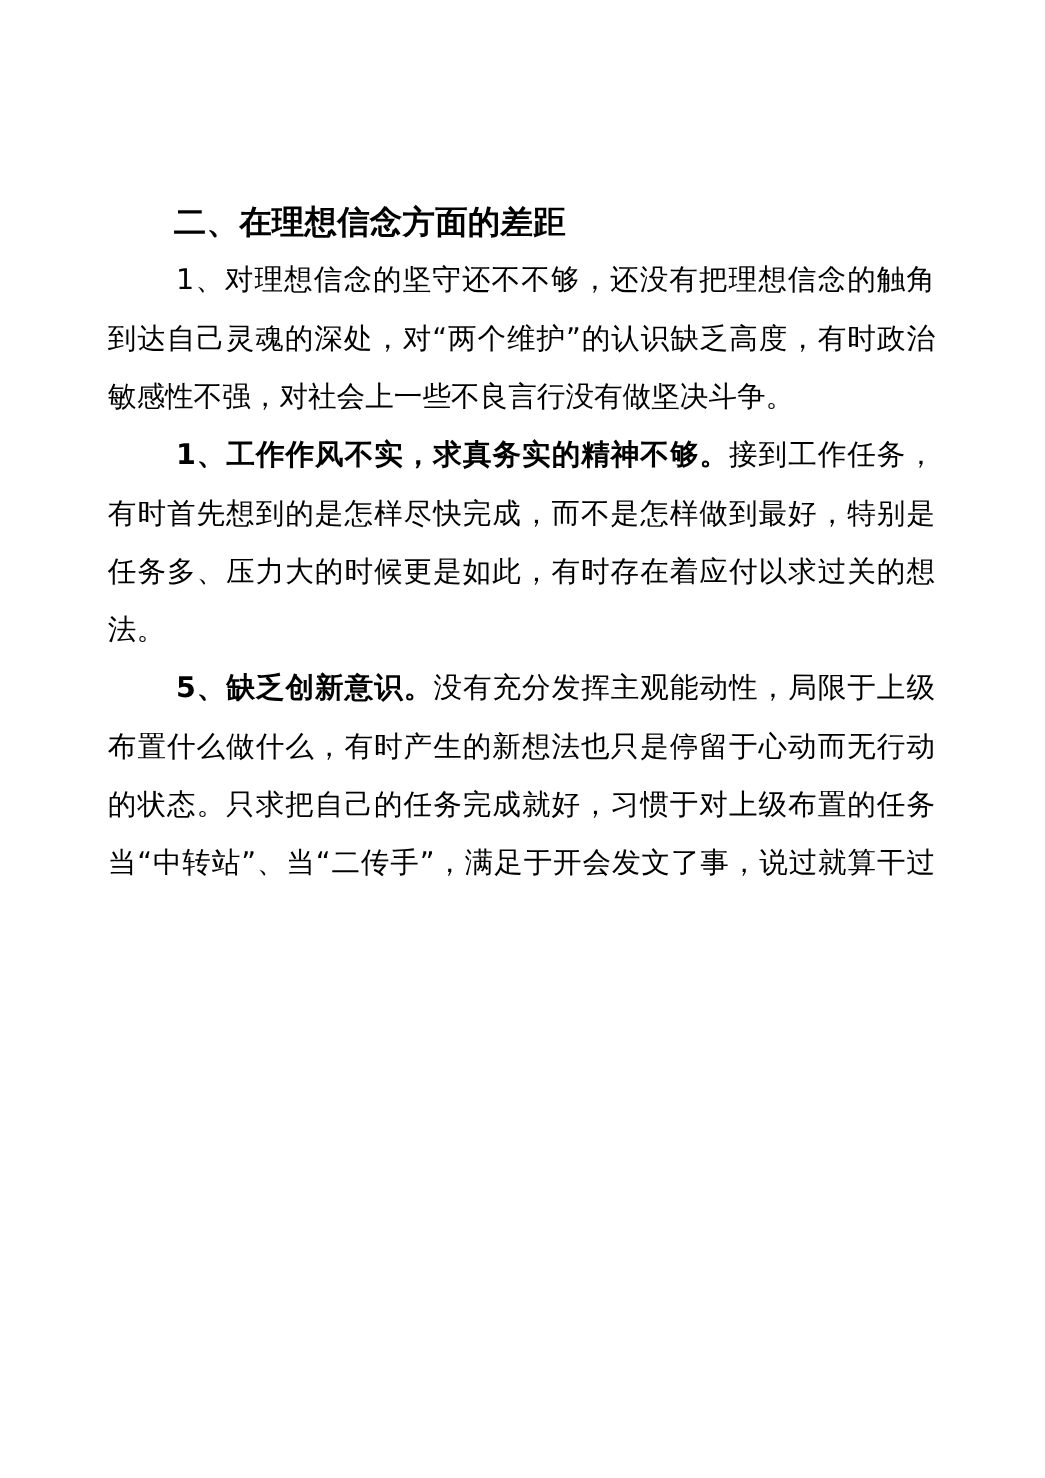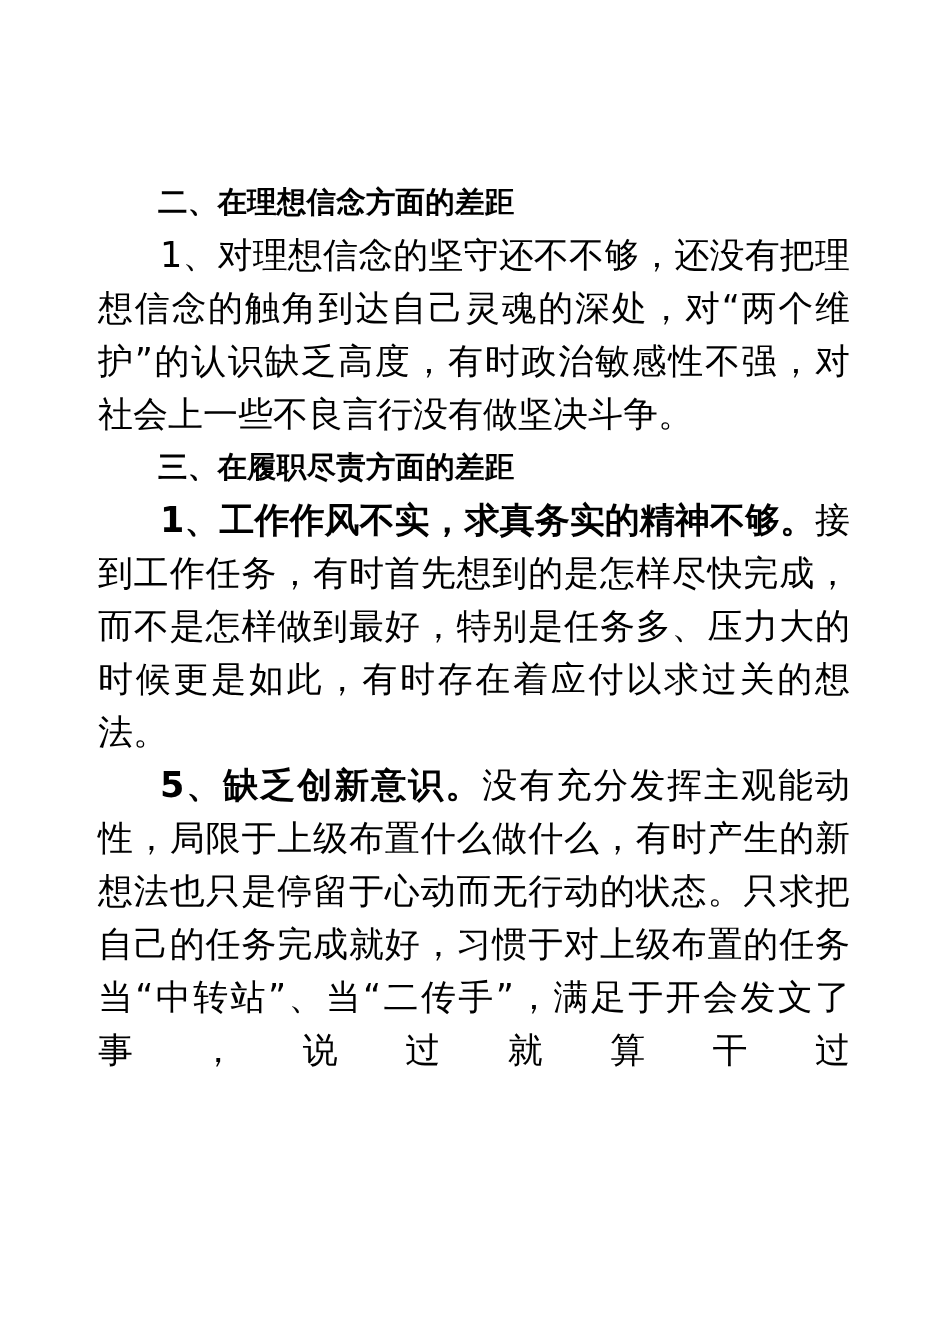--- a/index.html
+++ b/index.html
@@ -36,21 +36,21 @@
     font-size: 29.5px;
     font-weight: 700;
     line-height: 53px;
     text-indent: 60px;
     letter-spacing: 0.2px;
     margin: 0;
     white-space: nowrap;
   }
 
   .doc-para {
-    font-size: 35px;
+    font-size: 26px;
     font-weight: 400;
     line-height: 53px;
     text-indent: 62px;
     text-align: justify;
     text-justify: inter-ideograph;
     margin: 0;
     letter-spacing: 0px;
     word-break: break-all;
   }
 
@@ -68,20 +68,19 @@
 
 <div class="page">
   <div class="content">
 
     <h2 class="doc-heading">二、在理想信念方面的差距</h2>
 
     <p class="doc-para">1、对理想信念的坚守还不不够，还没有把理想信念的触角到达自己灵魂的深处，对“两个维护”的认识缺乏高度，有时政治敏感性不强，对社会上一些不良言行没有做坚决斗争。</p>
 
 
 
-    <h2 class="doc-heading">三、在履职尽责方面的差距</h2>
 
     <p class="doc-para"><span class="lead">1、工作作风不实，求真务实的精神不够。</span><span>接到工作任务，有时首先想到的是怎样尽快完成，而不是怎样做到最好，特别是任务多、压力大的时候更是如此，有时存在着应付以求过关的想法。</span></p>
 
     <p class="doc-para clipped"><span class="lead">5、缺乏创新意识。</span><span>没有充分发挥主观能动性，局限于上级布置什么做什么，有时产生的新想法也只是停留于心动而无行动的状态。只求把自己的任务完成就好，习惯于对上级布置的任务当“中转站”、当“二传手”，满足于开会发文了事，说过就算干过</span></p>
 
   </div>
 </div>
 
 </body></html>

